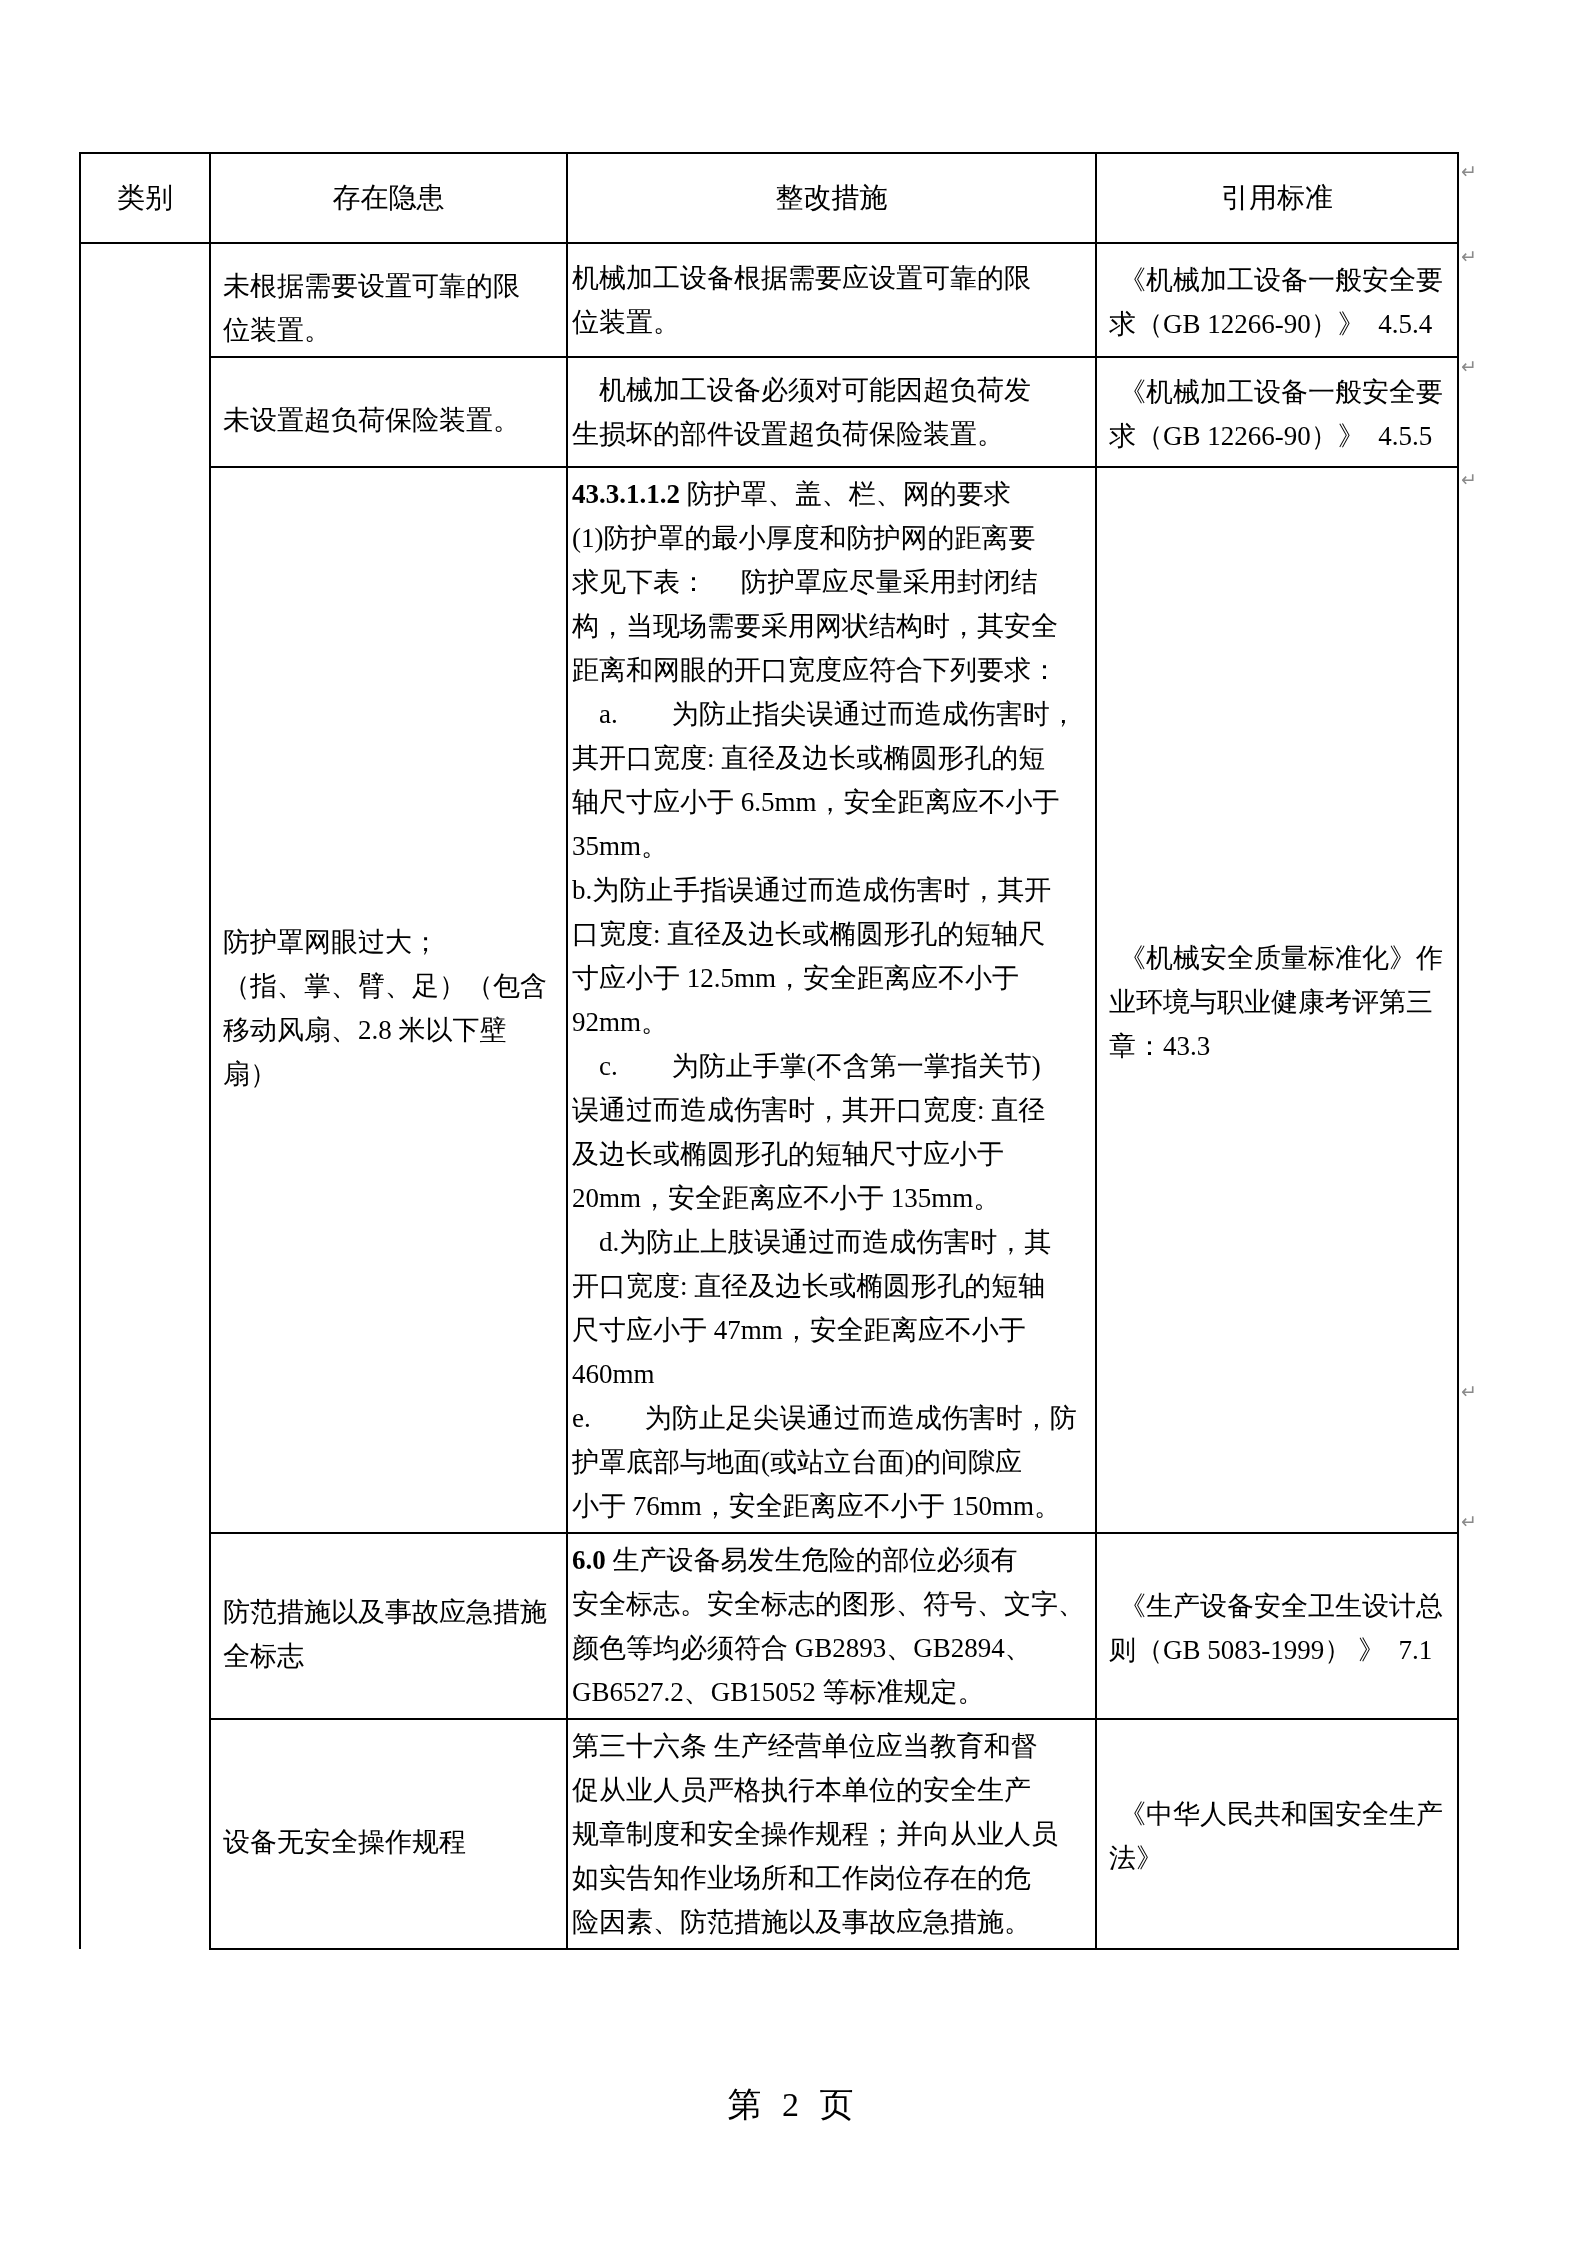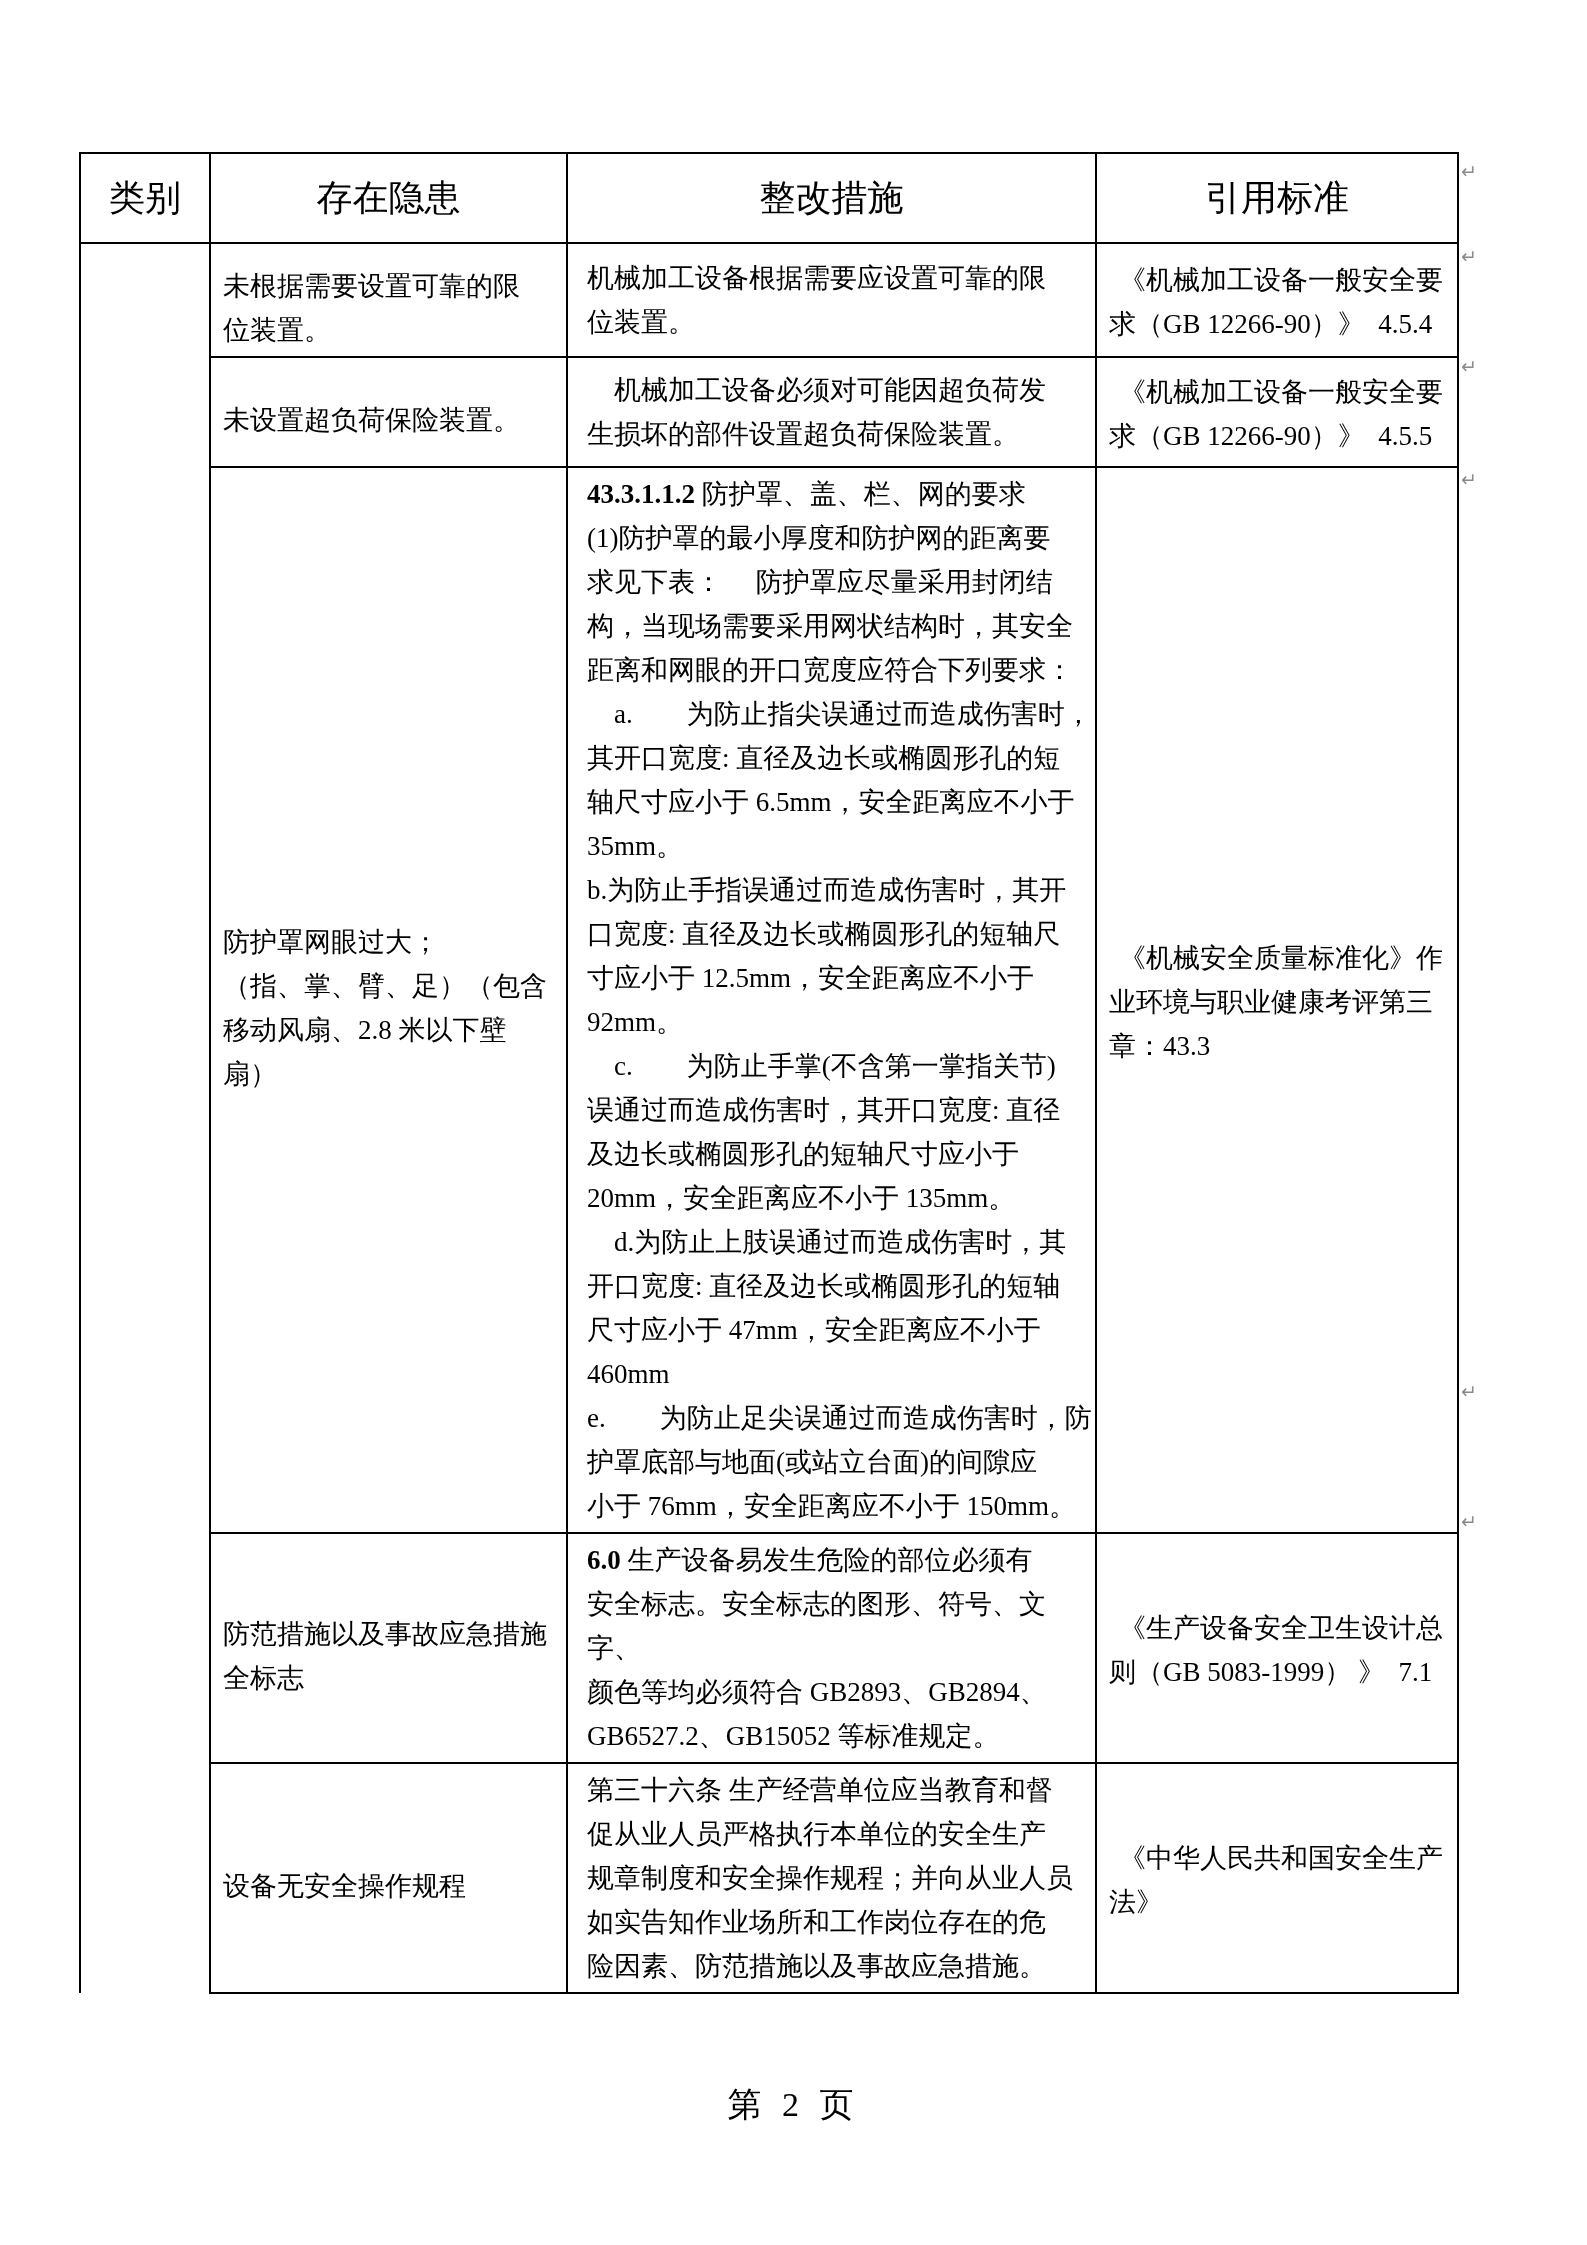--- a/index.html
+++ b/index.html
@@ -24,26 +24,26 @@
     vertical-align:middle;
     white-space:pre-wrap;
     font-weight:normal;
     font-size:27px;
     line-height:44px;
     overflow:hidden;
     word-break:break-all;
   }
   .doc-table th{
     text-align:center;
-    font-size:36px;
+    font-size:28px;
     padding:2px 4px;
   }
   td.cell-category{border-bottom:none;}
   td.cell-hazard{text-align:left;padding:20px 8px 4px 12px;}
-  td.cell-measure{text-align:left;padding:4px 2px 4px 19px;}
+  td.cell-measure{text-align:left;padding:4px 2px 4px 4px;}
   td.cell-standard{text-align:left;padding:8px 8px 4px 12px;text-indent:10px;}
   .lh-tight{line-height:37px;}
   .bold-lead{font-weight:bold;}
   .para-mark{
     position:absolute;
     left:1461px;
     color:#8a8a8a;
     font-family:"DejaVu Sans","Liberation Sans",sans-serif;
     font-size:19px;
     line-height:19px;

